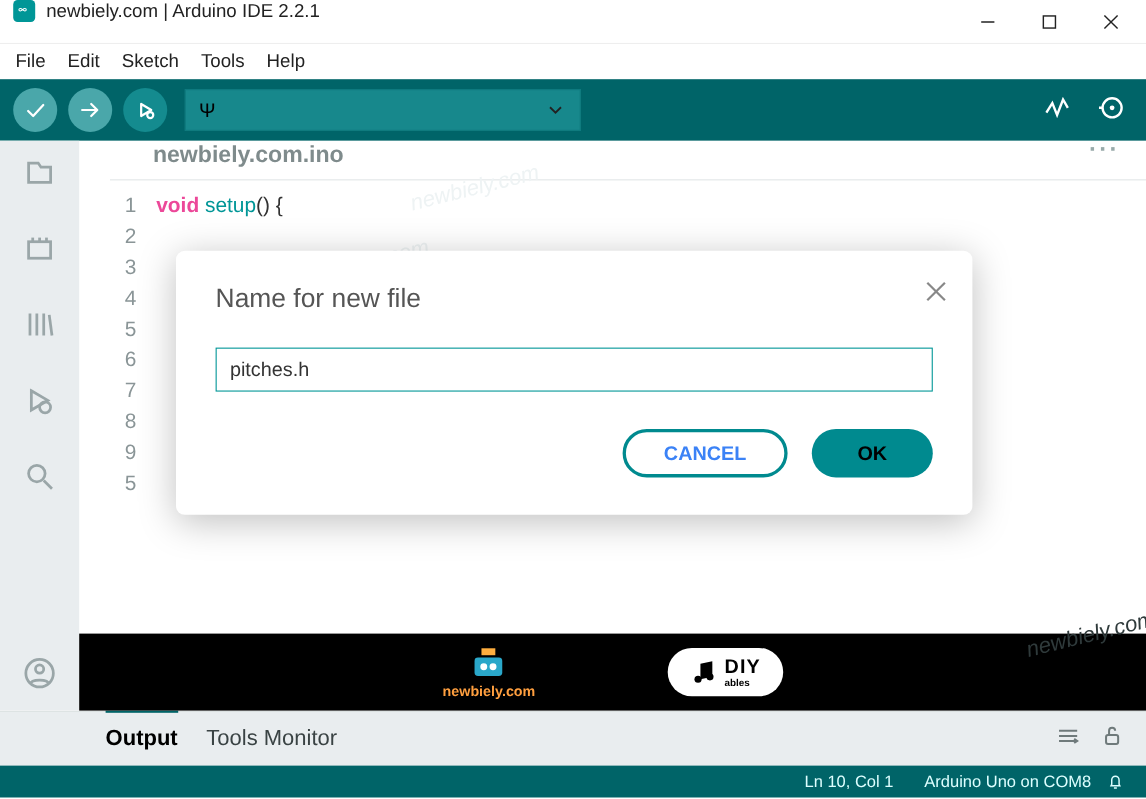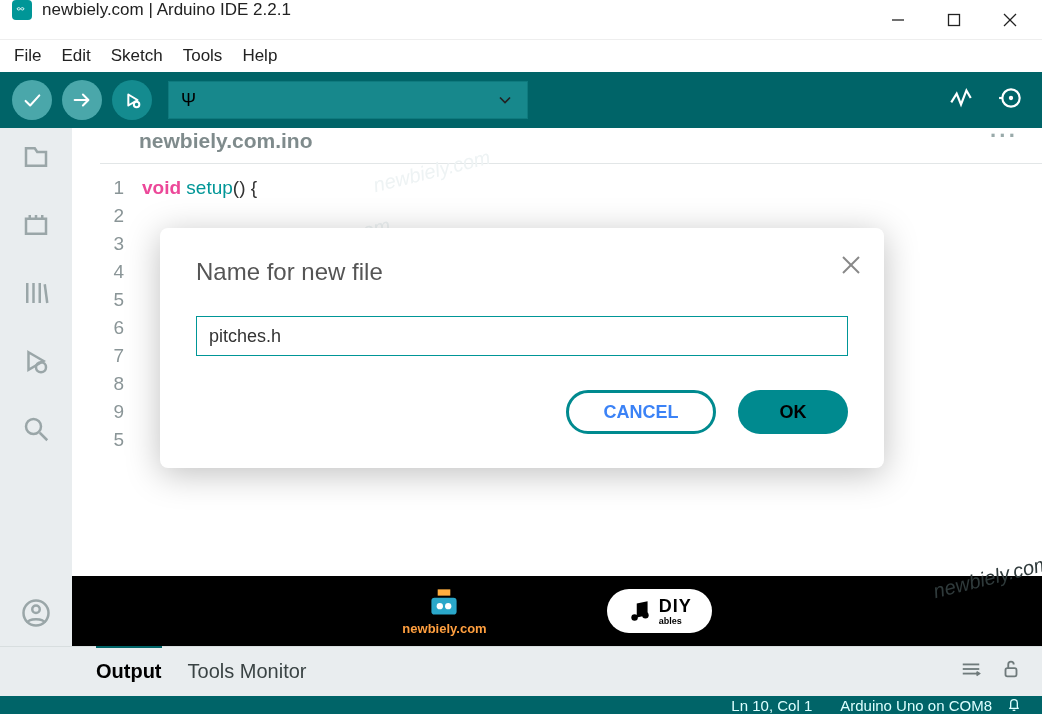--- a/index.html
+++ b/index.html
@@ -55,21 +55,21 @@
   .wm { position:absolute; color:#eef3f4; font-size:20px; font-style:italic; transform: rotate(-14deg); pointer-events:none; user-select:none; font-family:Arial,sans-serif;}
   
   
   .output-tabs { height:50px; background:#e9edef; border-top:1px solid #d8dedf; display:flex; align-items:center; padding:0 20px 0 96px; font-size:20px; color:#3a4344;}
   .output-tabs .sel { font-weight:600; margin-right:26px; position:relative; color:#000;}
   .output-tabs .sel::after{ content:""; position:absolute; left:0; right:0; top:-14px; height:2px; background:#006468;}
   .output-right { margin-left:auto; display:flex; gap:18px; align-items:center;}
   .output-right svg{ width:22px; height:22px; stroke:#6f7a7b; stroke-width:2; fill:none;}
 
   
-  .statusbar { height:18px; background:#006468; color:#dff; font-size:15px; display:flex; align-items:center; padding:0 14px; }
+  .statusbar { height:29px; background:#006468; color:#dff; font-size:15px; display:flex; align-items:center; padding:0 14px; }
   .statusbar .spacer{ flex:1;}
   .statusbar .sep{ margin:0 14px; opacity:.4;}
   .statusbar svg{ width:16px; height:16px; stroke:#dff; stroke-width:2; fill:none; margin-left:14px;}
 
   
   .blackband { position:absolute; left:72px; right:0; bottom:0; height:70px; background:#000; display:flex; align-items:center; justify-content:center; gap:120px; z-index:2;}
   .logo1 { display:flex; flex-direction:column; align-items:center; }
   .logo1 .robot{ width:42px; height:32px;}
   .logo1 .txt{ color:#ff9f3f; font-size:13px; font-weight:600; margin-top:2px;}
   .logo2 { background:#fff; border-radius:26px; height:44px; padding:0 20px; display:flex; align-items:center; gap:6px; font-weight:700;}

